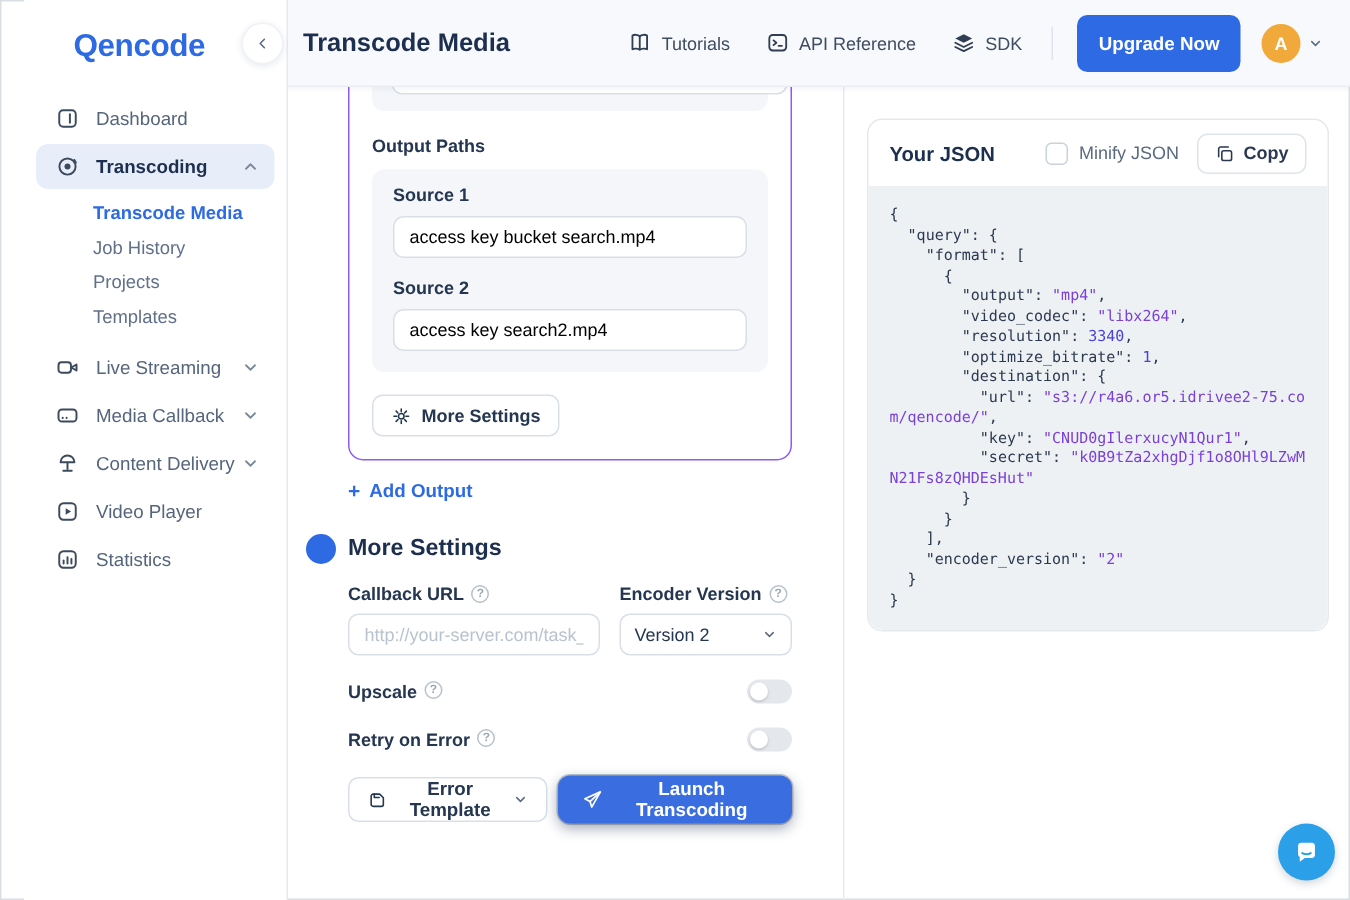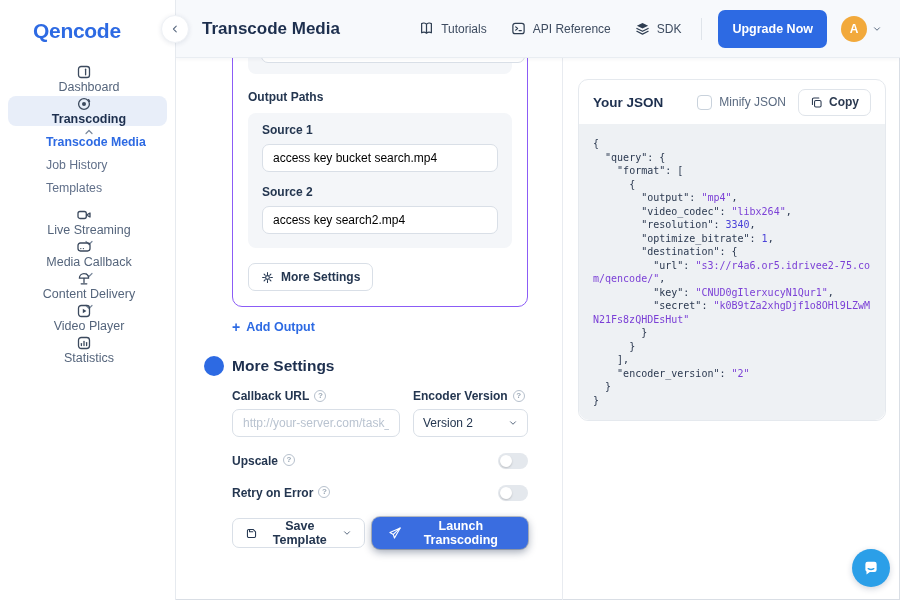--- a/index.html
+++ b/index.html
@@ -1,26 +1,26 @@
 <!DOCTYPE html>
 <html><head>
 <meta charset="utf-8">
 <style>
   * { margin:0; padding:0; box-sizing:border-box; }
   html,body { width:900px; height:600px; font-family:"Liberation Sans",sans-serif; background:#fff; }
   #app { position:relative; width:900px; height:600px; overflow:hidden; background:#fff;
          box-shadow: inset 0 0 0 1px #d9dee5; }
 
   
-  .sidebar { position:absolute; left:0; top:0; width:176px; height:600px; background:#fff;
+  .sidebar { position:absolute; left:16px; top:0; width:176px; height:600px; background:#fff;
              border-right:1px solid #e6eaef; z-index:5; }
   .logo { padding:19px 0 0 33px; font-size:21px; font-weight:bold; color:#2d6ae3; letter-spacing:-0.3px; }
   .nav { margin-top:21px; }
   .nav-item { display:flex; align-items:center; height:30px; margin:2px 8px; padding:0 10px 0 13px;
-              border-radius:8px; cursor:pointer; color:#55657c; font-size:12.5px;flex-direction:column; }
+              border-radius:8px; cursor:pointer; color:#55657c; font-size:12.5px; }
   .nav-item.active { background:#e8eef9; color:#1d2f4e; font-weight:bold; }
   .nav-icon { width:16px; height:16px; margin-right:11px; color:#3c4a5e; display:inline-flex; }
   .nav-icon svg { width:16px; height:16px; }
   .nav-label { flex:1; white-space:nowrap; }
   .nav-chev { width:12px; height:12px; color:#7a889b; display:inline-flex; }
   .nav-chev svg { width:12px; height:12px; }
   .sub-list { margin:5px 0 7px; }
   .sub-item { height:23px; line-height:23px; padding-left:46px; font-size:12.3px; color:#61708a; cursor:pointer; }
   .sub-item.active { color:#2d6ae3; font-weight:bold; }
 
@@ -163,20 +163,21 @@
           <span class="nav-label">Transcoding</span>
           <span class="nav-chev">
             <svg viewBox="0 0 16 16" fill="none" stroke="currentColor" stroke-width="1.3" stroke-linecap="round" stroke-linejoin="round">
               <path d="M4 10 L8 6 12 10" stroke-width="1.6"></path>
             </svg>
           </span>
         </div>
         <div class="sub-list">
           <div class="sub-item active">Transcode Media</div>
           <div class="sub-item">Job History</div>
+          <div class="sub-item">Projects</div>
           <div class="sub-item">Templates</div>
         </div>
         <div class="nav-item">
           <span class="nav-icon">
             <svg viewBox="0 0 16 16" fill="none" stroke="currentColor" stroke-width="1.3" stroke-linecap="round" stroke-linejoin="round">
               <rect x="2" y="4.5" width="8.3" height="7" rx="2"></rect>
               <path d="M10.5 8 l3.5 -2 v4 z"></path>
             </svg>
           </span>
           <span class="nav-label">Live Streaming</span>
@@ -366,21 +367,21 @@
       </div>
 
     <div class="btn-row">
       <button class="save-btn">
         <span class="s-icon">
             <svg viewBox="0 0 16 16" fill="none" stroke="currentColor" stroke-width="1.3" stroke-linecap="round" stroke-linejoin="round">
               <path d="M3 4.6 A1.6 1.6 0 0 1 4.6 3 H10 L13 6 V11.4 A1.6 1.6 0 0 1 11.4 13 H4.6 A1.6 1.6 0 0 1 3 11.4 Z"></path>
               <path d="M5.6 3 v2.8 h4"></path>
             </svg>
           </span>
-        <span>Save Template</span>
+        <span>Error Template</span>
         <span class="s-chev">
             <svg viewBox="0 0 16 16" fill="none" stroke="currentColor" stroke-width="1.3" stroke-linecap="round" stroke-linejoin="round">
               <path d="M4 6 L8 10 12 6" stroke-width="1.6"></path>
             </svg>
           </span>
       </button>
       <button class="launch-btn">
         <span class="l-icon">
             <svg viewBox="0 0 16 16" fill="none" stroke="currentColor" stroke-width="1.3" stroke-linecap="round" stroke-linejoin="round">
               <path d="M14 2.2 L7.4 13.8 6.1 9.6 2.2 7.4 Z"></path>

